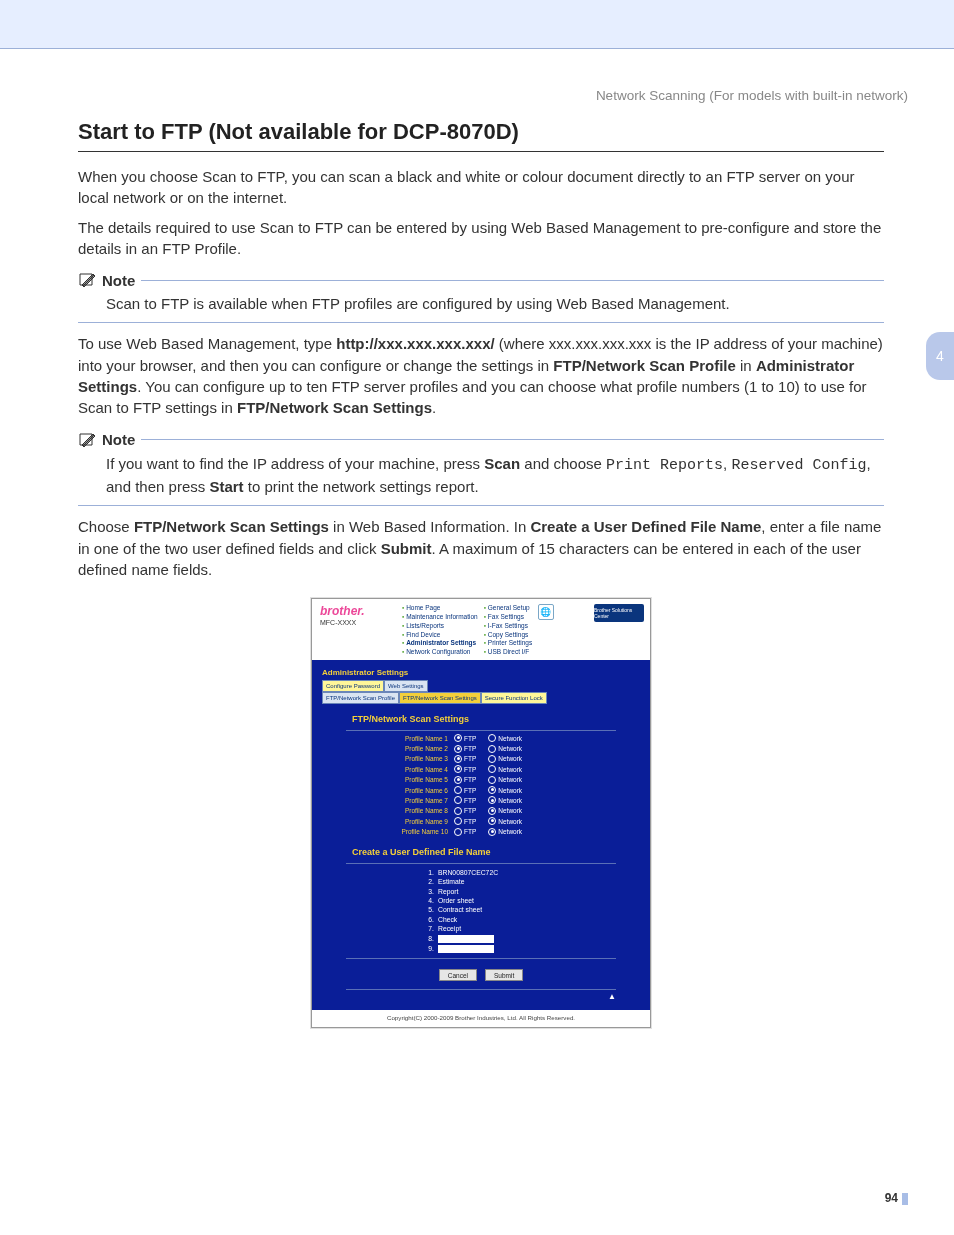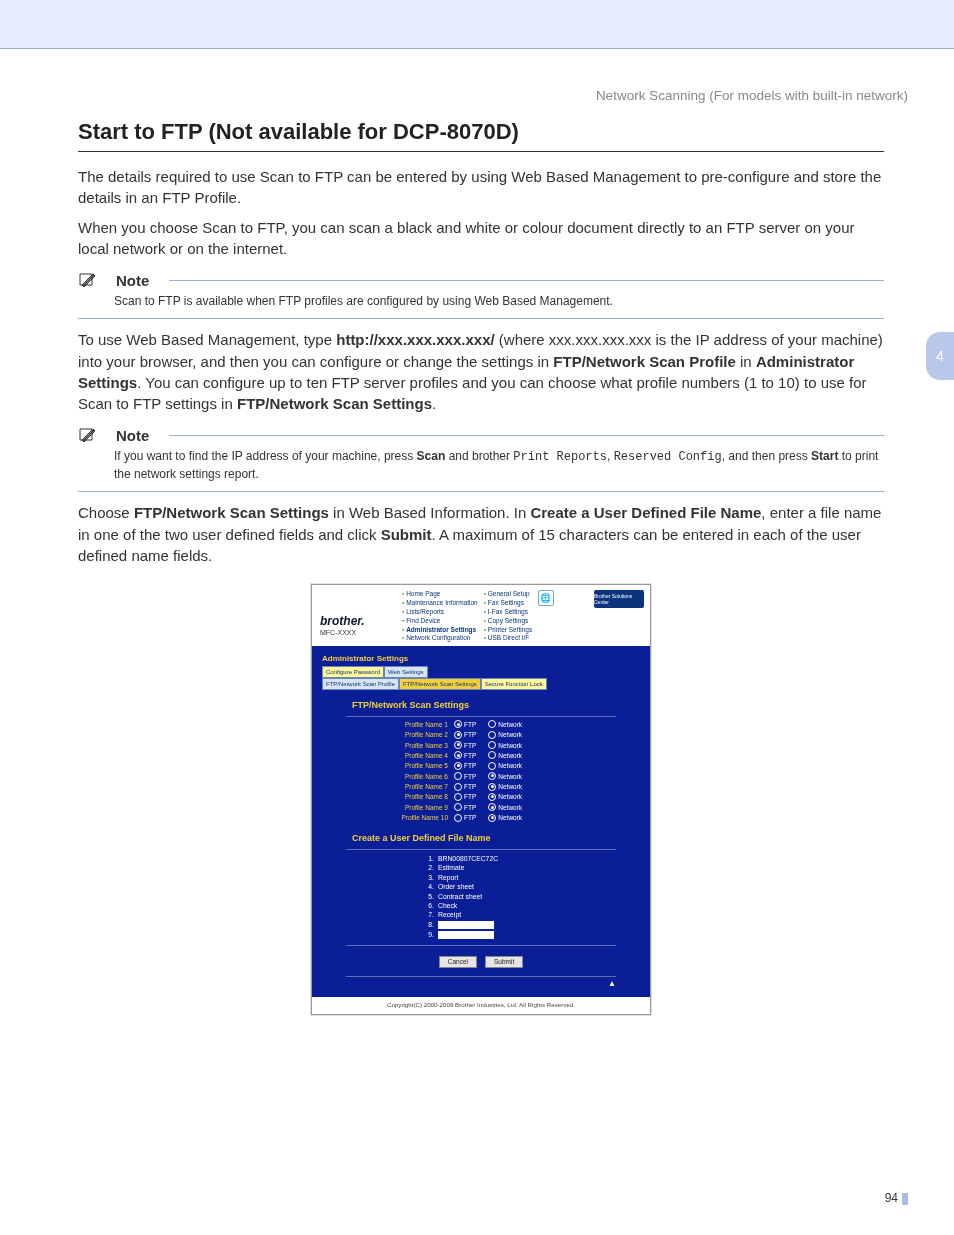--- a/index.html
+++ b/index.html
@@ -43,33 +43,33 @@
   }
   .hr-light {
     border: none;
     border-top: 1px solid #9cb0d8;
     margin: 8px 0 10px 0;
   }
   p { margin: 8px 0; line-height: 1.42; font-size: 15px; }
   .note-head {
     display: flex;
     align-items: center;
-    gap: 20px;
+    gap: 6px;
     margin-top: 12px;
   }
   .note-head .line {
     flex: 1;
     border-top: 1px solid #9cb0d8;
   }
   .note-label { font-weight: bold; font-size: 15px; }
   .note-icon {
     width: 18px; height: 18px;
     display: inline-flex; align-items: center; justify-content: center;
   }
-  .note-body { margin: 4px 0 4px 36px; font-size: 12px; line-height: 1.42; }
+  .note-body { margin: 4px 0 4px 28px; font-size: 15px; line-height: 1.42; }
   .mono { font-family: "Courier New", monospace; }
   b { font-weight: bold; }
   .chapter-tab {
     position: absolute;
     right: 0;
     top: 332px;
     width: 28px;
     height: 48px;
     background: #b9c8ea;
     border-radius: 14px 0 0 14px;
@@ -77,21 +77,21 @@
     font-size: 14px;
     display: flex;
     align-items: center;
     justify-content: center;
   }
   .page-num {
     position: absolute;
     right: 46px;
     bottom: 30px;
     font-size: 12px;
-    font-weight: normal;
+    font-weight: bold;
   }
   .page-num-bar {
     display: inline-block;
     width: 6px; height: 12px;
     background: #a8bde6;
     margin-left: 4px;
     vertical-align: middle;
   }
 
   
@@ -102,21 +102,21 @@
     background: #fff;
     font-size: 7px;
     box-shadow: 0 0 0 1px #e0e0e0;
   }
   .shot-top {
     display: flex;
     gap: 6px;
     padding: 5px 6px 4px 8px;
   }
   .shot-brand { width: 76px; }
-  .shot-logo { font-family: Arial; font-weight: bold; font-style: italic; font-size: 12px; color: #0f172a; margin-top: 24px; }
+  .shot-logo { font-family: Arial; font-weight: bold; font-style: italic; font-size: 12px; color: #ec4899; }
   .shot-model { font-size: 7px; color: #333; margin-top: 1px; }
   .shot-nav-col { display: flex; flex-direction: column; gap: 1px; }
   .shot-nav-col a { color: #0a357d; font-size: 6.5px; line-height: 1.2; }
   .shot-nav-col a::before { content: "\25AA\00a0"; color: #6ab04c; }
   .shot-sc { width: 50px; height: 18px; background:#0a357d; color:#fff; font-size:5px; border-radius:2px; display:flex;align-items:center;justify-content:center; margin-left:auto; }
   .shot-globe { width:14px;height:14px;border:1px solid #7aa7c7;border-radius:2px;margin-right:2px;display:flex;align-items:center;justify-content:center;color:#2a6ea8;font-size:9px; }
 
   .shot-blue {
     background: #0a1e98;
     color: #fff;
@@ -156,22 +156,22 @@
   <div class="top-band"></div>
 
   <div class="header-right">Network Scanning (For models with built-in network)</div>
 
   <div class="chapter-tab">4</div>
 
   <div class="content">
     <h1>Start to FTP (Not available for DCP-8070D)</h1>
     <hr class="hr1">
 
+    <p>When you choose Scan to FTP, you can scan a black and white or colour document directly to an FTP server on your local network or on the internet.</p>
     <p>The details required to use Scan to FTP can be entered by using Web Based Management to pre-configure and store the details in an FTP Profile.</p>
-    <p>When you choose Scan to FTP, you can scan a black and white or colour document directly to an FTP server on your local network or on the internet.</p>
 
     <div class="note-head">
       <span class="note-icon">
         <svg width="18" height="18" viewBox="0 0 18 18">
             <path d="M2 3 L14 3 L14 14 L2 14 Z" fill="none" stroke="#333" stroke-width="1"></path>
             <path d="M5 15 L16 4" stroke="#333" stroke-width="1.5"></path>
             <path d="M15 3 L17 5 L6 16 L4 14 Z" fill="none" stroke="#333" stroke-width="1"></path>
           </svg>
       </span>
       <span class="note-label">Note</span>
@@ -189,21 +189,21 @@
         <svg width="18" height="18" viewBox="0 0 18 18">
             <path d="M2 3 L14 3 L14 14 L2 14 Z" fill="none" stroke="#333" stroke-width="1"></path>
             <path d="M5 15 L16 4" stroke="#333" stroke-width="1.5"></path>
             <path d="M15 3 L17 5 L6 16 L4 14 Z" fill="none" stroke="#333" stroke-width="1"></path>
           </svg>
       </span>
       <span class="note-label">Note</span>
       <span class="line"></span>
     </div>
     <div class="note-body">
-      <span>If you want to find the IP address of your machine, press </span><b>Scan</b><span> and brother </span><span class="mono">Print Reports</span><span>, </span><span class="mono">Reserved Config</span><span>, and then press </span><b>Start</b><span> to print the network settings report.</span>
+      <span>If you want to find the IP address of your machine, press </span><b>Scan</b><span> and choose </span><span class="mono">Print Reports</span><span>, </span><span class="mono">Reserved Config</span><span>, and then press </span><b>Start</b><span> to print the network settings report.</span>
     </div>
     <hr class="hr-light">
 
 
     <p>
       <span>Choose </span><b>FTP/Network Scan Settings</b><span> in Web Based Information. In </span><b>Create a User Defined File Name</b><span>, enter a file name in one of the two user defined fields and click </span><b>Submit</b><span>. A maximum of 15 characters can be entered in each of the user defined name fields.</span>
     </p>
 
     <div class="shot">
       <div class="shot-top">

